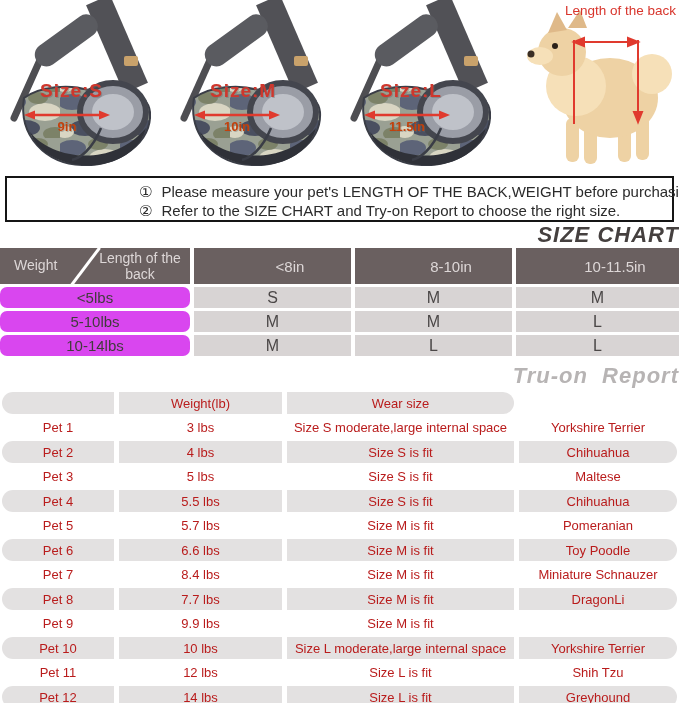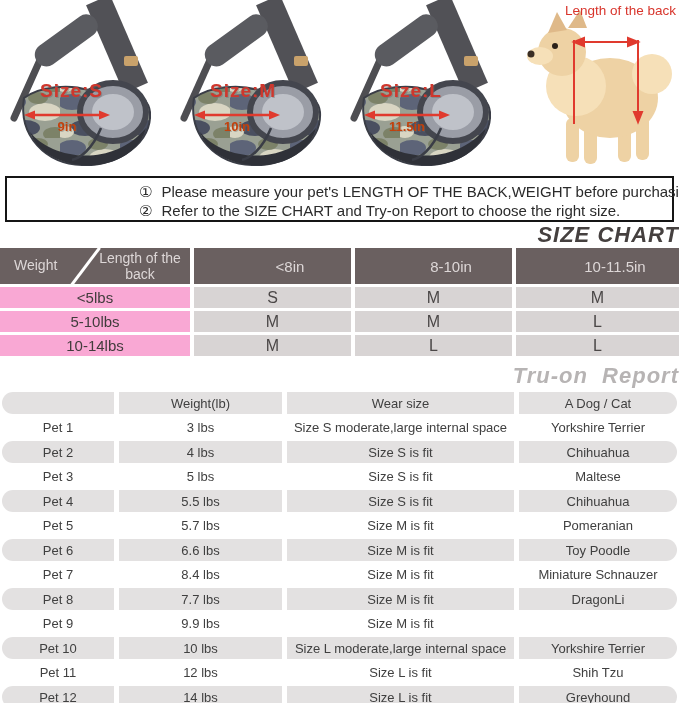--- a/index.html
+++ b/index.html
@@ -39,29 +39,29 @@
     display: flex; align-items: center; justify-content: center; padding-left: 35px; }
   .sc-corner { position: relative; overflow: hidden; }
   .sc-corner .diag { position: absolute; left: 84px; top: -5px; width: 3px; height: 47px;
     background: #fff; transform: rotate(37deg); }
   .sc-corner .row-axis { position: absolute; left: 14px; top: 9px; font-size: 14px; }
   .sc-corner .col-axis { position: absolute; left: 96px; top: 2px; width: 88px;
     text-align: center; font-size: 14px; line-height: 16px; }
   .sc-body-row { height: 21px; margin-bottom: 3px; }
   .sc-body-row > div { display: flex; align-items: center; justify-content: center;
     font-size: 15px; color: #413c3c; }
-  .sc-body-row .rowlabel { background: #f9a8d4; }
+  .sc-body-row .rowlabel { background: #d946ef; border-radius: 7px; }
   .sc-body-row .val { background: #d8d4d4; color: #4b4747; font-size: 16px; }
 
   
   .tryon-table { margin-top: 4px; padding: 0 2px; }
   .tr-row { display: grid; grid-template-columns: 112px 163px 227px 1fr;
     column-gap: 5px; height: 22px; margin-bottom: 2.5px; }
   .tr-row > div { display: flex; align-items: center; justify-content: center;
-    font-size: 13px; color: #404040; white-space: nowrap; text-align: right; }
+    font-size: 13px; color: #b91c1c; white-space: nowrap; text-align: right; }
   .tr-row.shade > div { background: #e3e1e1; }
   .tr-row.shade > div:first-child { border-radius: 11px 0 0 11px; }
   .tr-row.shade > div:last-child { border-radius: 0 11px 11px 0; }
 </style>
 </head>
 <body>
 
 <svg width="0" height="0" style="position:absolute" aria-hidden="true">
   <defs>
     <pattern id="camo" width="60" height="46" patternUnits="userSpaceOnUse">
@@ -199,21 +199,20 @@
   </div>
 </div>
 
 <div class="tr-title">Tru-on  Report</div>
 
 <div class="tryon-table">
   <div class="tr-row shade">
     <div></div>
     <div>Weight(lb)</div>
     <div>Wear size</div>
-    <div>A Dog / Cat</div>
   </div>
 
   <div class="tr-row">
     <div>Pet 1</div>
     <div>3 lbs</div>
     <div>Size S moderate,large internal space</div>
     <div>Yorkshire Terrier</div>
   </div>
   <div class="tr-row shade">
     <div>Pet 2</div>

